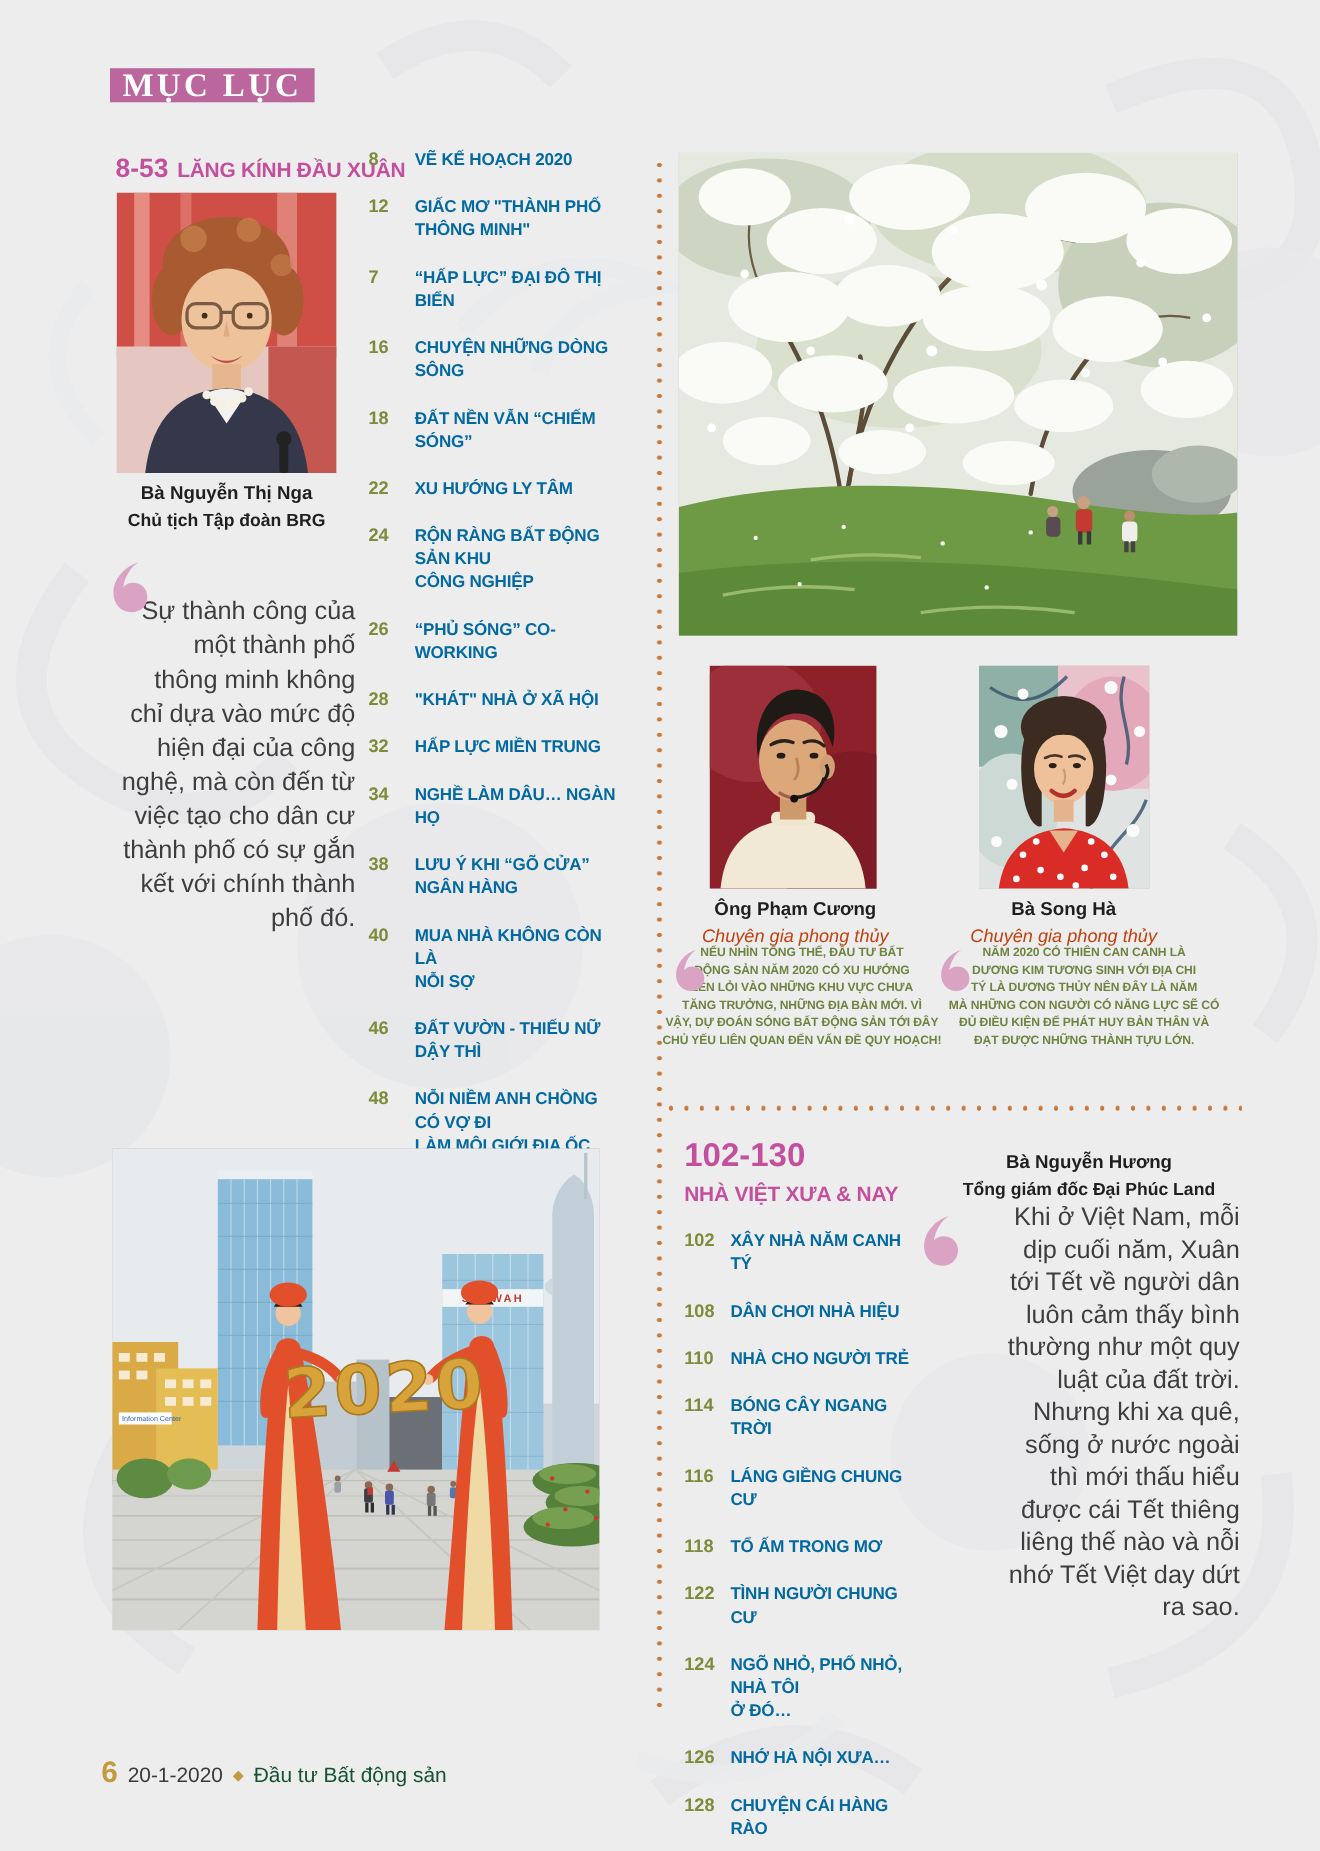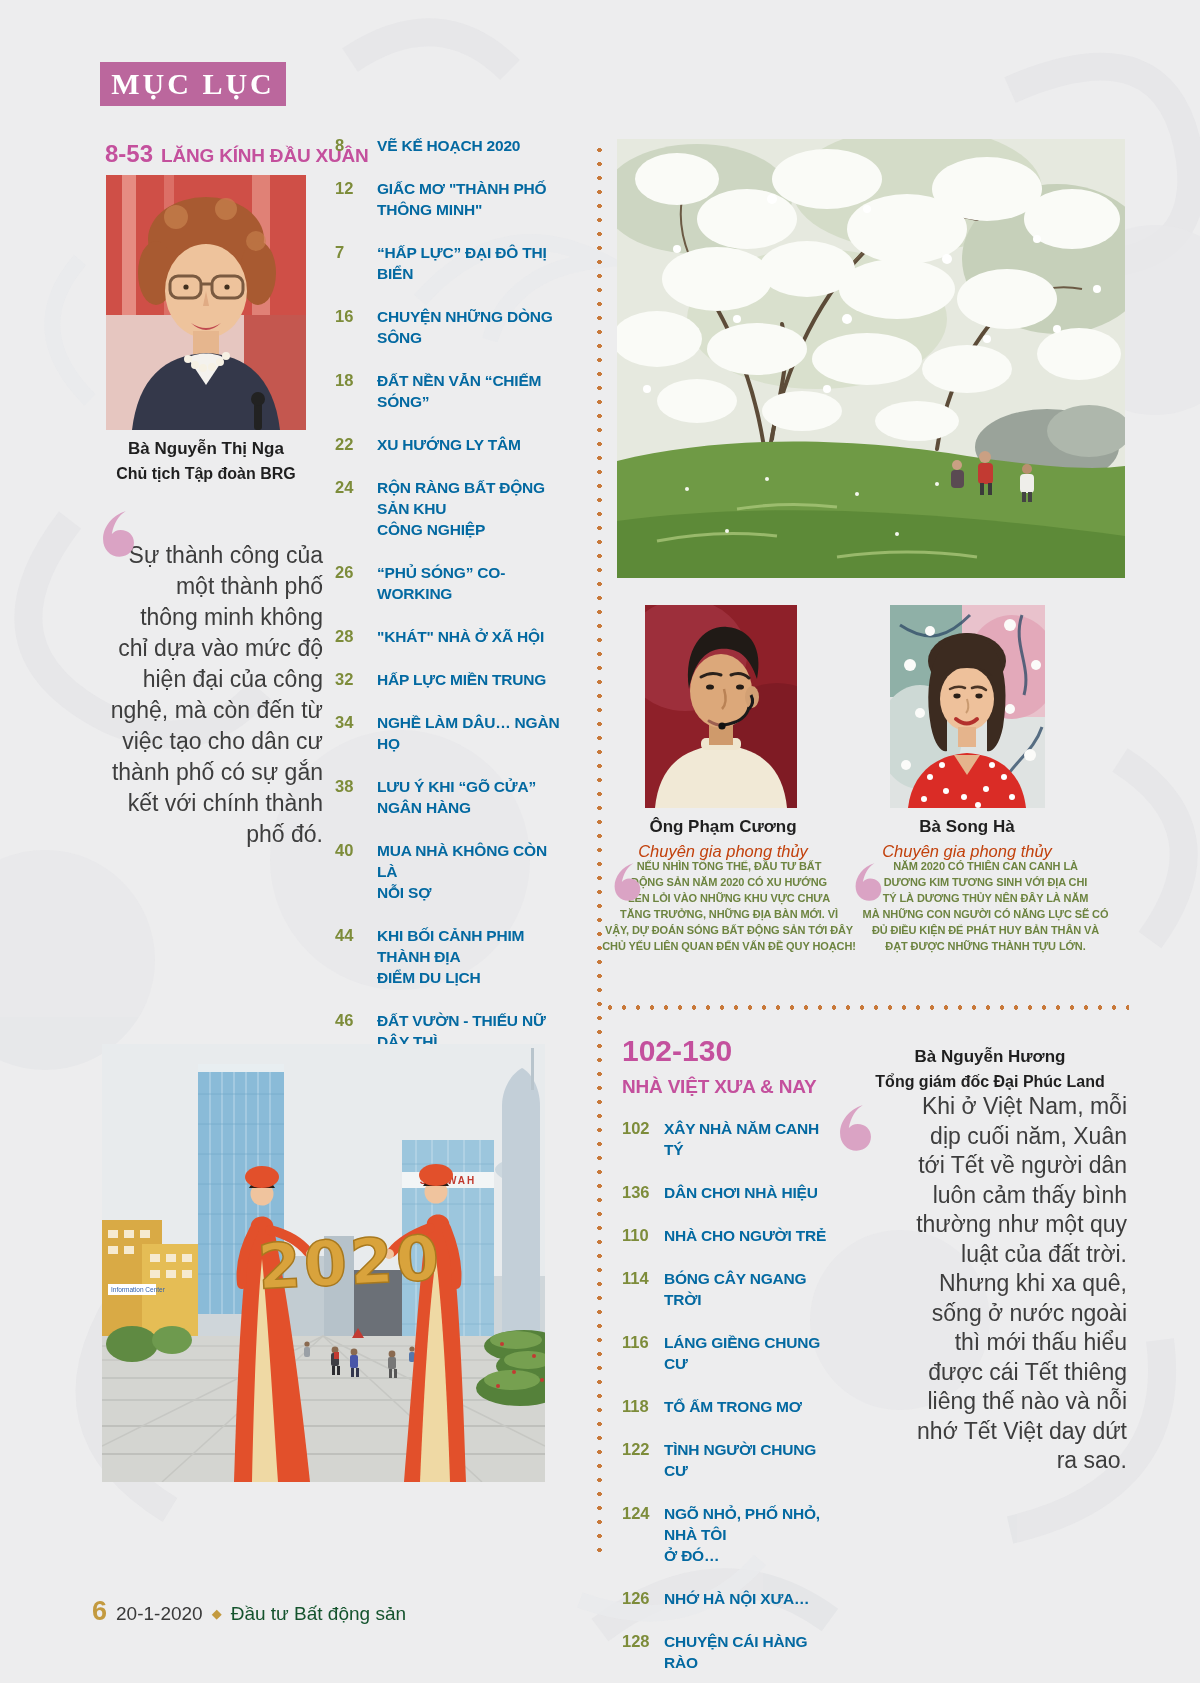--- a/index.html
+++ b/index.html
@@ -5,21 +5,21 @@
   html,body{margin:0;padding:0;background:#dcdcde;}
   .page{
     position:relative; width:1200px; height:1683px; margin:0 auto;
     background:#ededee; overflow:hidden;
     font-family:"Liberation Sans","DejaVu Sans",sans-serif;
     color:#3a3a3a;
   }
   .bg{position:absolute; inset:0; pointer-events:none;}
   
   .title-box{
-    position:absolute; left:100px; top:62px; width:186px; height:44px;
+    position:absolute; left:100px; top:62px; width:186px; height:31px;
     background:#bb679d; display:flex; align-items:center; justify-content:center;
   }
   .title-box span{
     font-family:"Liberation Serif","DejaVu Serif",serif;
     font-weight:bold; font-size:30px; color:#ffffff; letter-spacing:3px;
   }
   
   .sec-head{position:absolute; color:#c4509d; white-space:nowrap;}
   .sec1-head{left:105px; top:140px;}
   .sec-head .range{font-weight:bold; font-size:24px; margin-right:8px;}
@@ -255,25 +255,20 @@
         <span class="tt">LƯU Ý KHI “GÕ CỬA”
 NGÂN HÀNG</span>
       </div>
 
       <div class="toc-entry">
         <span class="pg">40</span>
         <span class="tt">MUA NHÀ KHÔNG CÒN LÀ
 NỖI SỢ</span>
       </div>
 
-      <div class="toc-entry">
-        <span class="pg">44</span>
-        <span class="tt">KHI BỐI CẢNH PHIM THÀNH ĐỊA
-ĐIỂM DU LỊCH</span>
-      </div>
 
       <div class="toc-entry">
         <span class="pg">46</span>
         <span class="tt">ĐẤT VƯỜN - THIẾU NỮ DẬY THÌ</span>
       </div>
 
       <div class="toc-entry">
         <span class="pg">48</span>
         <span class="tt">NỖI NIỀM ANH CHỒNG CÓ VỢ ĐI
 LÀM MÔI GIỚI ĐỊA ỐC</span>
@@ -636,21 +631,21 @@
   </div>
 
   <div class="list list2">
 
       <div class="toc-entry">
         <span class="pg">102</span>
         <span class="tt">XÂY NHÀ NĂM CANH TÝ</span>
       </div>
 
       <div class="toc-entry">
-        <span class="pg">136</span>
+        <span class="pg">108</span>
         <span class="tt">DÂN CHƠI NHÀ HIỆU</span>
       </div>
 
       <div class="toc-entry">
         <span class="pg">110</span>
         <span class="tt">NHÀ CHO NGƯỜI TRẺ</span>
       </div>
 
       <div class="toc-entry">
         <span class="pg">114</span>

